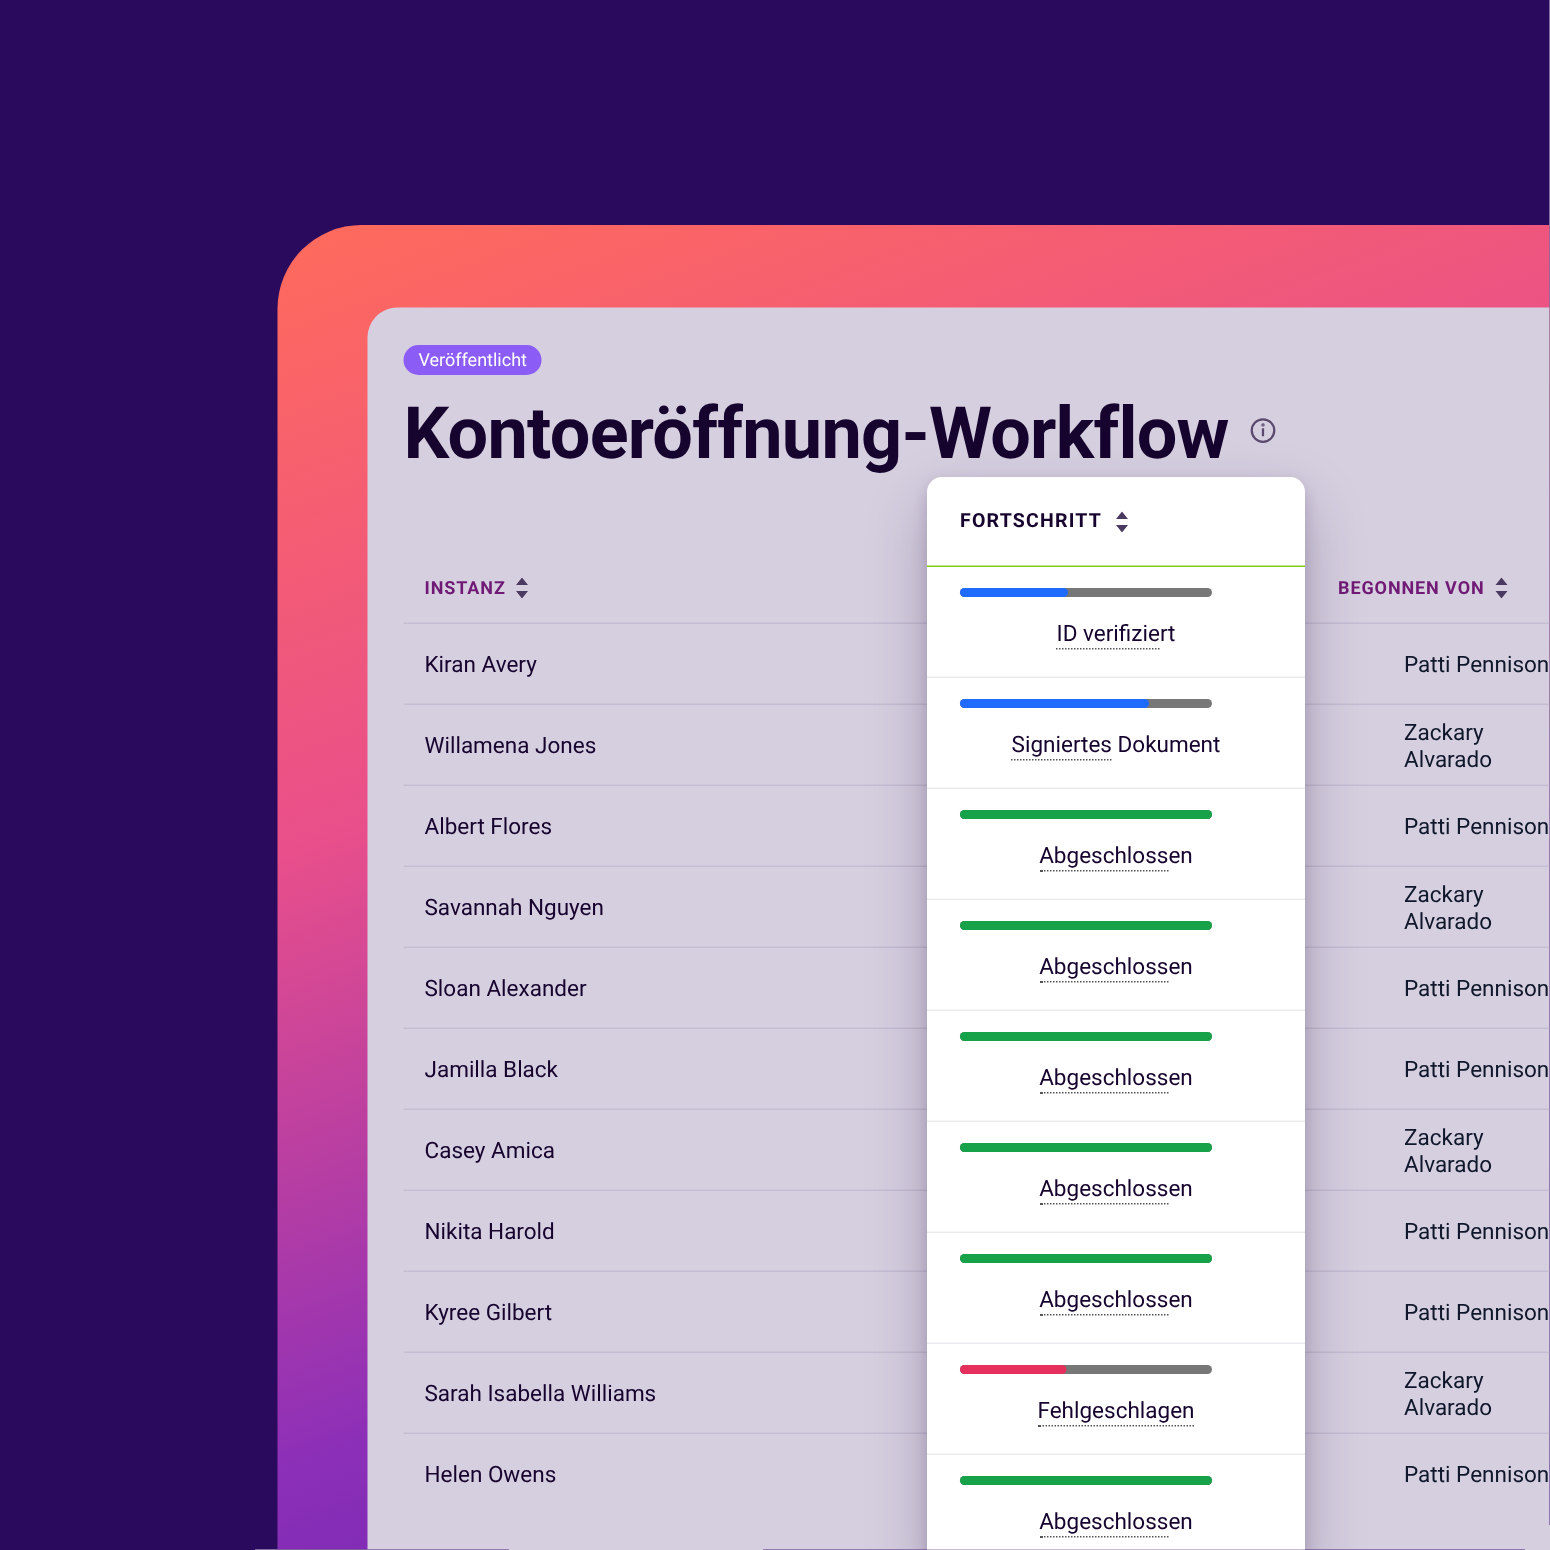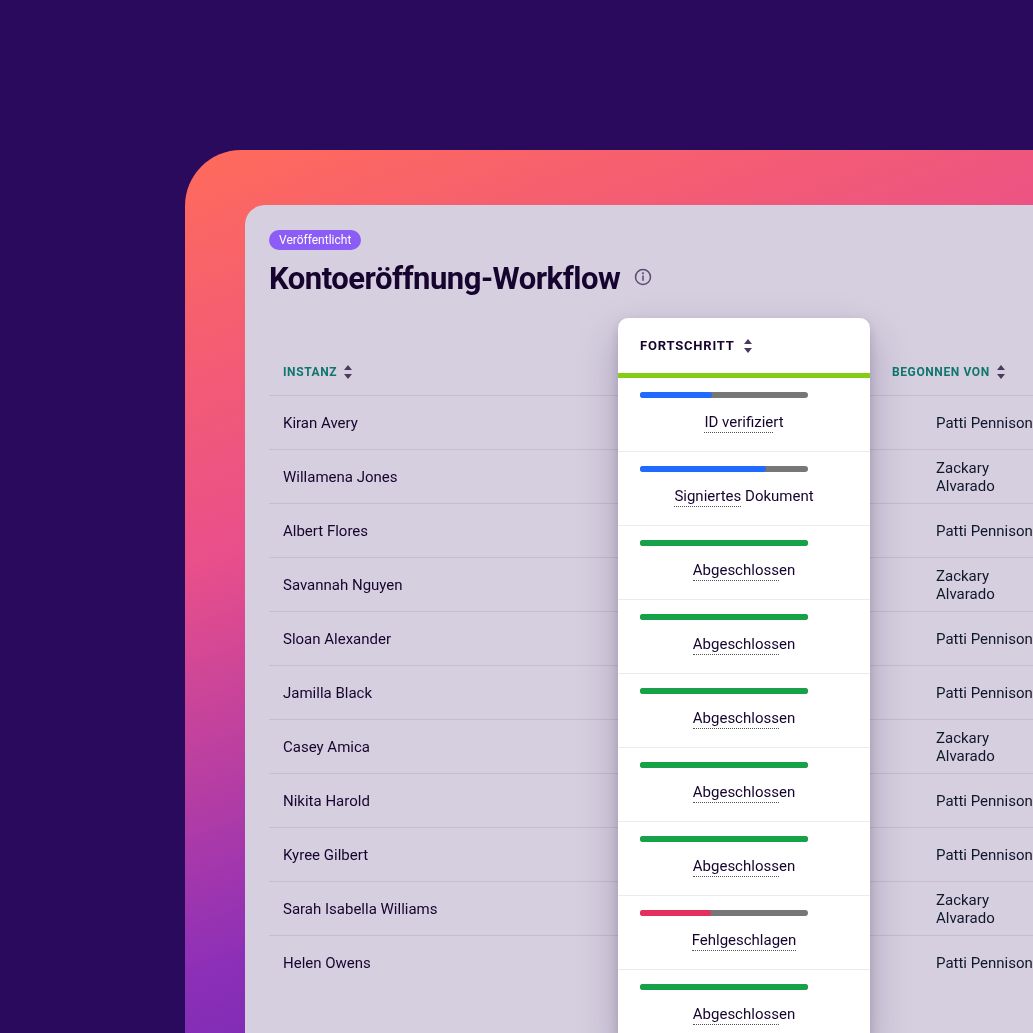--- a/index.html
+++ b/index.html
@@ -32,29 +32,29 @@
     background: #8b5cf6;
     color: #fff;
     font-size: 12px;
     border-radius: 12px;
     padding: 3px 10px;
     margin-bottom: 10px;
   }
 
   .title-row { display: flex; align-items: center; gap: 14px; margin-bottom: 52px;}
   .title {
-    font-size: 31px;
+    font-size: 48px;
     font-weight: 700;
     color: #16042f;
     letter-spacing: -0.5px;
   }
   .info-icon-svg { width: 18px; height: 18px; color: #5a4a70; }
 
   .table { width: 100%; }
-  .thead { display: flex; align-items: center; height: 46px; font-size: 12px; letter-spacing: 0.6px; font-weight: 700; color: #0f766e; text-transform: uppercase; }
+  .thead { display: flex; align-items: center; height: 46px; font-size: 12px; letter-spacing: 0.6px; font-weight: 700; color: #701a75; text-transform: uppercase; }
   .col-instanz { width: 340px; padding-left: 14px; display:flex; align-items:center; gap:6px;}
   .col-progress-hdr-spacer { width: 253px; } 
   .col-started { flex: 1; padding-left: 30px; display:flex; align-items:center; gap:6px;}
 
   .sort-icon-svg { width: 10px; height: 14px; color: #4b3a60; flex-shrink:0; }
 
   .row {
     display: flex;
     align-items: center;
     height: 54px;
@@ -72,21 +72,21 @@
     left: 618px;
     width: 252px;
     background: #fff;
     border-radius: 10px;
     box-shadow: 0 18px 40px rgba(30,10,60,0.25), 0 4px 10px rgba(30,10,60,0.15);
     overflow: hidden;
   }
   .progress-header {
     display:flex; align-items:center; gap:8px;
     height: 60px; padding: 0 22px 0 22px;
-    border-bottom: 5px solid #84cc16;
+    border-bottom: 1px solid #84cc16;
     font-size: 13px; letter-spacing: 0.8px; font-weight: 700; color: #16042f;
   }
   .p-row {
     height: 74px;
     padding: 14px 22px 10px 22px;
     border-bottom: 1px solid #eceaf0;
     text-align: center;
   }
   .bar-track {
     width: 168px; height: 6px; background: #777; border-radius: 3px; position: relative; margin-bottom: 14px;

